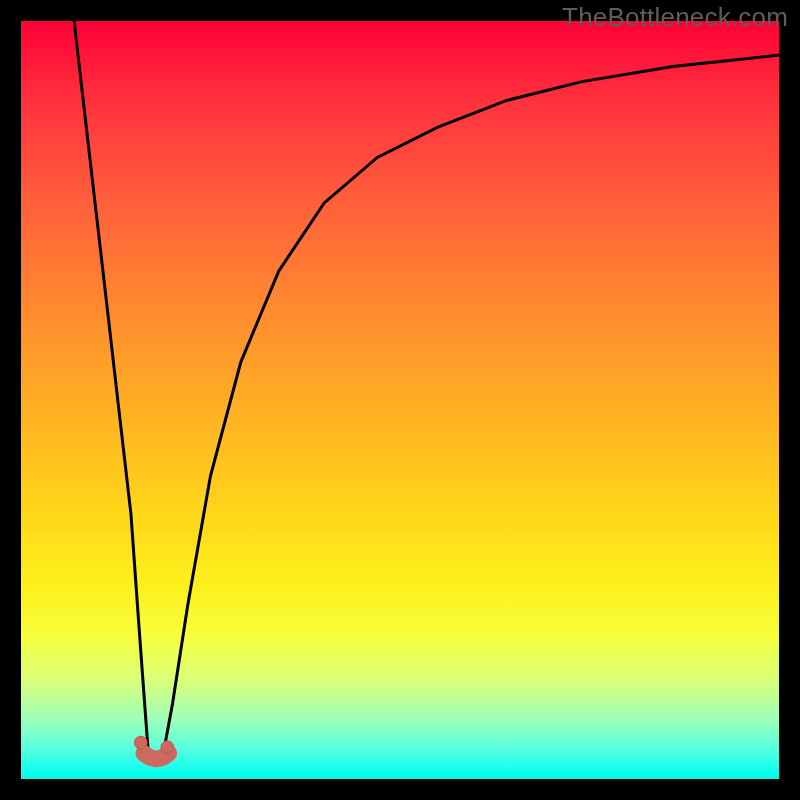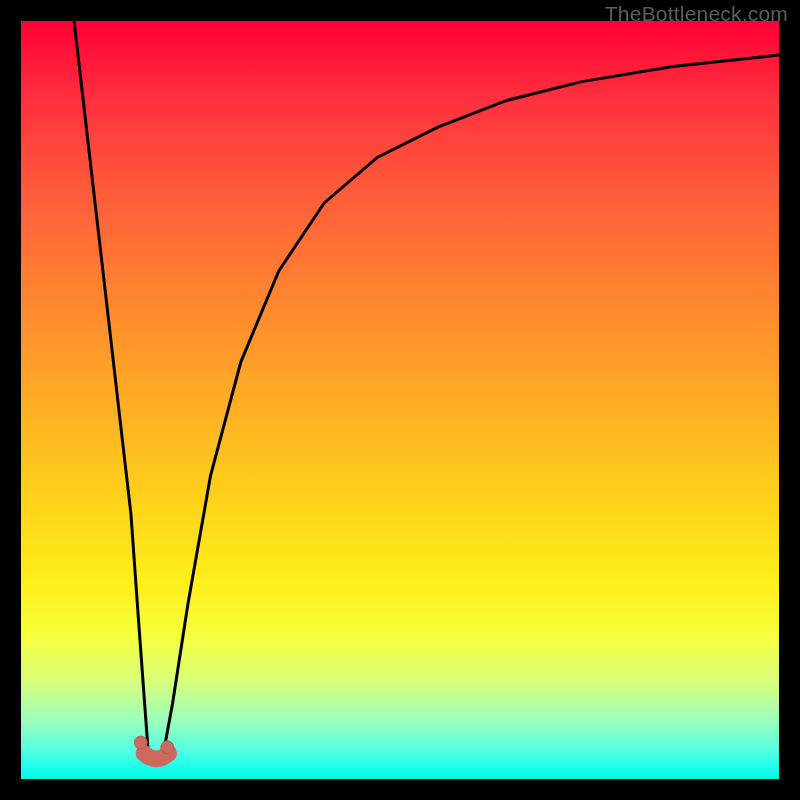--- a/index.html
+++ b/index.html
@@ -32,21 +32,21 @@
       #58ffdf 96%,
       #10fff0 99%,
       #00ffde 100%
     );
   }
   .watermark {
     position: absolute;
     top: 2px;
     right: 12px;
     color: #5e5e5e;
-    font-size: 21px;
+    font-size: 26px;
     font-weight: 500;
     letter-spacing: 0.2px;
     user-select: none;
   }
   svg.overlay {
     position: absolute;
     left: 0;
     top: 0;
     width: 758px;
     height: 758px;

